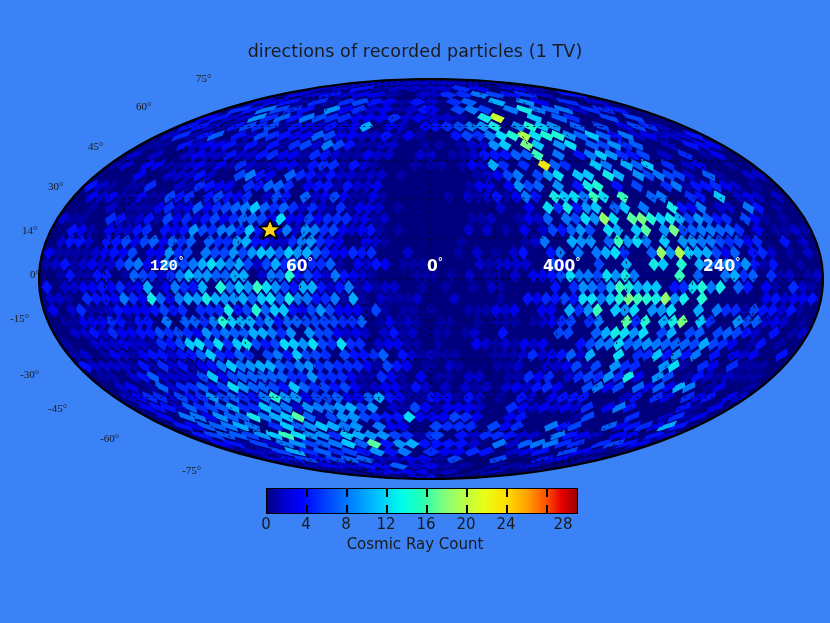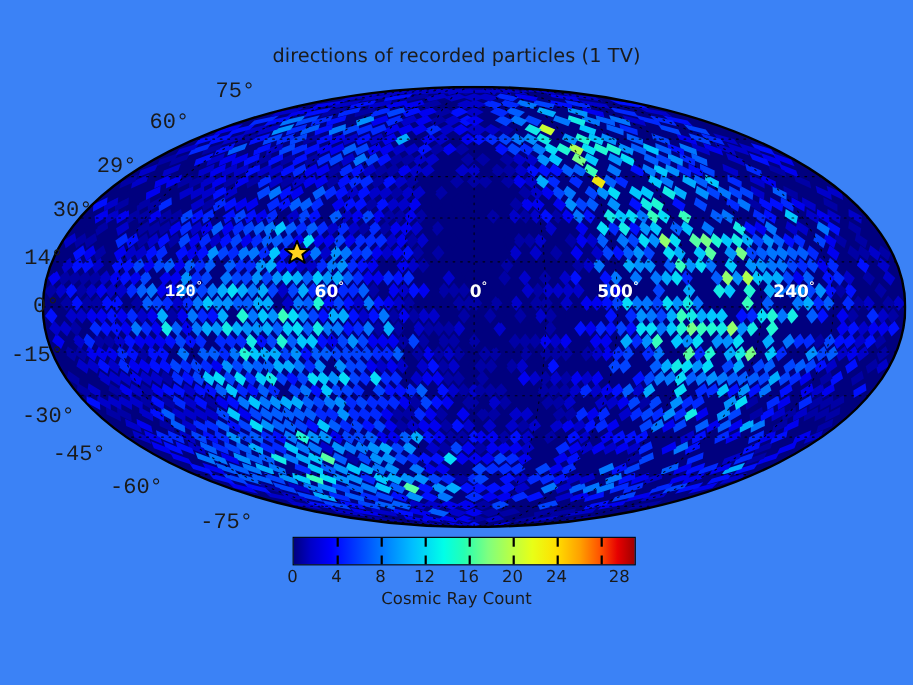--- a/index.html
+++ b/index.html
@@ -47,25 +47,25 @@
   }
   #skymap-svg {
     display: block;
     width: 786px;
     height: 402px;
   }
 
   
   .lat-label {
     position: absolute;
-    font-size: 20px;
+    font-size: 11px;
     color: #1a1a1a;
     white-space: nowrap;
     text-align: center;
-    font-family: Liberation Mono, monospace;
+    font-family: Liberation Serif, serif;
   }
 
   
   .lon-label {
     position: absolute;
     font-size: 15.5px;
     font-weight: bold;
     color: #ffffff;
     white-space: nowrap;
     font-family: "DejaVu Sans", sans-serif;
@@ -2082,36 +2082,36 @@
         <path d="M 0,-11 L 3.1,-3.6 L 11,-3.4 L 4.8,1.4 L 7.1,9 L 0,4.6 L -7.1,9 L -4.8,1.4 L -11,-3.4 L -3.1,-3.6 Z" fill="#ffd21e" stroke="#000000" stroke-width="1.7" stroke-linejoin="round"></path>
       </g>
 
       <ellipse cx="393" cy="201" rx="392" ry="200" fill="none" stroke="#000000" stroke-width="2.2"></ellipse>
     </svg>
   </div>
 
   <div>
     <div class="lat-label" style="left:196px; top:72px;">75°</div>
     <div class="lat-label" style="left:136px; top:100px;">60°</div>
-    <div class="lat-label" style="left:88px;  top:140px;">29°</div>
+    <div class="lat-label" style="left:88px;  top:140px;">45°</div>
     <div class="lat-label" style="left:48px;  top:180px;">30°</div>
     <div class="lat-label" style="left:22px;  top:224px;">14°</div>
     <div class="lat-label" style="left:30px;  top:268px;">0°</div>
     <div class="lat-label" style="left:10px;  top:312px;">-15°</div>
     <div class="lat-label" style="left:20px;  top:368px;">-30°</div>
     <div class="lat-label" style="left:48px;  top:402px;">-45°</div>
     <div class="lat-label" style="left:100px; top:432px;">-60°</div>
     <div class="lat-label" style="left:182px; top:464px;">-75°</div>
   </div>
 
   <div>
     <div class="lon-label" style="left:150px; top:255px;font-family:Liberation Mono, monospace;"><span>120</span><span class="deg">°</span></div>
     <div class="lon-label" style="left:286px; top:255px;"><span>60</span><span class="deg">°</span></div>
     <div class="lon-label" style="left:427px; top:255px;"><span>0</span><span class="deg">°</span></div>
-    <div class="lon-label" style="left:543px; top:255px;"><span>500</span><span class="deg">°</span></div>
+    <div class="lon-label" style="left:543px; top:255px;"><span>400</span><span class="deg">°</span></div>
     <div class="lon-label" style="left:703px; top:255px;"><span>240</span><span class="deg">°</span></div>
   </div>
 
   <div id="colorbar-group">
     <div id="colorbar-bar">
       <div id="cb-ticks">
           <div class="cb-tick" style="left: 39.19px;"></div>
           <div class="cb-tick-top" style="left: 39.19px;"></div>
           <div class="cb-tick" style="left: 79.211px;"></div>
           <div class="cb-tick-top" style="left: 79.211px;"></div>

